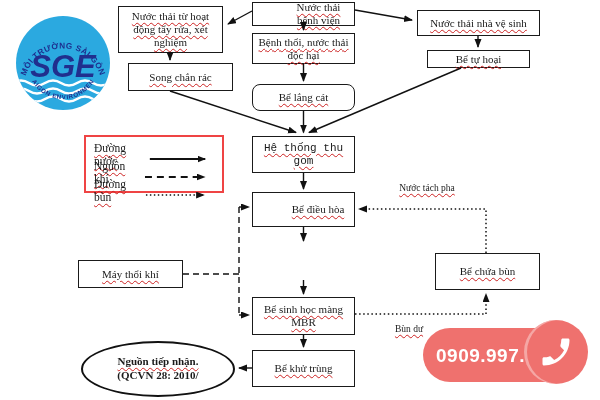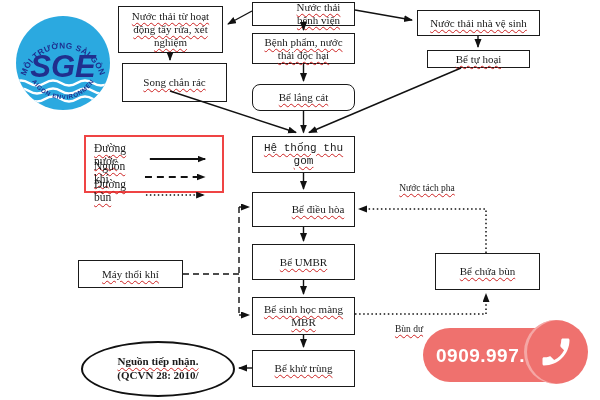--- a/index.html
+++ b/index.html
@@ -73,46 +73,43 @@
 
   <div class="node" style="left:252px;top:2px;width:103px;height:24px;padding-left:33px;">
     <span class="u">Nước thải bệnh viện</span>
     </div>
 
   <div class="node" style="left:417px;top:10px;width:123px;height:26px;">
     <span class="u">Nước thải nhà vệ sinh</span>
     </div>
 
   <div class="node" style="left:252px;top:33px;width:103px;height:31px;">
-    <span class="u">Bệnh phẩm, nước thải độc hại</span>
+    <span class="u">Bệnh thổi, nước thải độc hại</span>
     </div>
 
   <div class="node" style="left:427px;top:50px;width:103px;height:18px;">
     <span class="u">Bể tự hoại</span>
     </div>
 
-  <div class="node" style="left:122px;top:63px;width:105px;height:39px;text-align:center;">
+  <div class="node" style="left:128px;top:63px;width:105px;height:28px;text-align:center;">
     <span class="u">Song chắn rác</span>
     </div>
 
   <div class="node" style="left:252px;top:84px;width:103px;height:27px;border-radius:8px;">
     <span class="u">Bể lắng cát</span>
     </div>
 
   <div class="node" style="left:252px;top:136px;width:103px;height:37px;font-family:Liberation Mono, monospace;">
     <span class="u">Hệ thống thu gom</span>
     </div>
 
   <div class="node" style="left:252px;top:192px;width:103px;height:35px;padding-left:32px;">
     <span class="u">Bể điều hòa</span>
     </div>
 
-  <div class="node" style="left:252px;top:244px;width:103px;height:36px;">
-    <span class="u">Bể UMBR</span>
-    </div>
 
   <div class="node" style="left:252px;top:297px;width:103px;height:38px;">
     <span class="u">Bể sinh học màng MBR</span>
     </div>
 
   <div class="node" style="left:435px;top:253px;width:105px;height:37px;">
     <span class="u">Bể chứa bùn</span>
     </div>
 
   <div class="node" style="left:78px;top:260px;width:105px;height:28px;">

